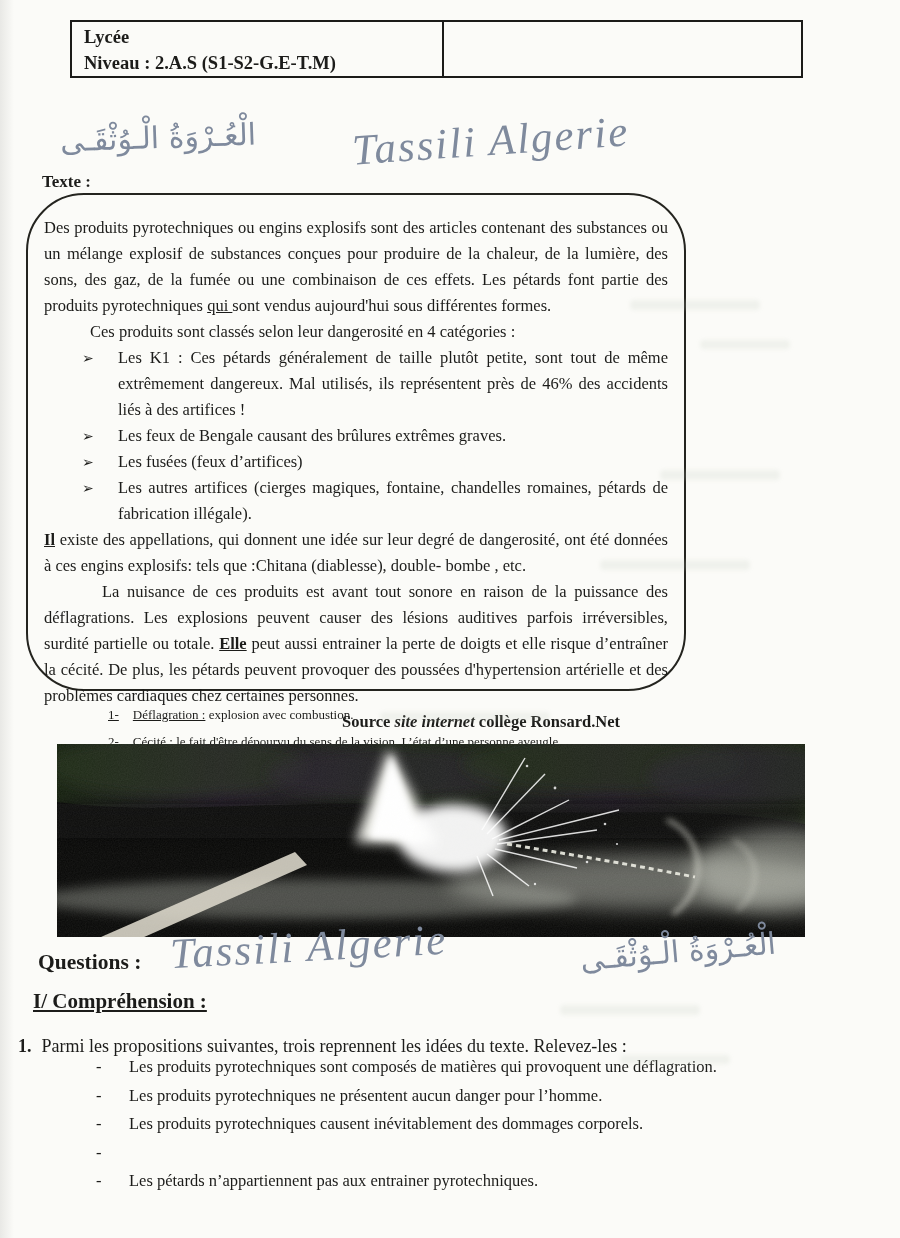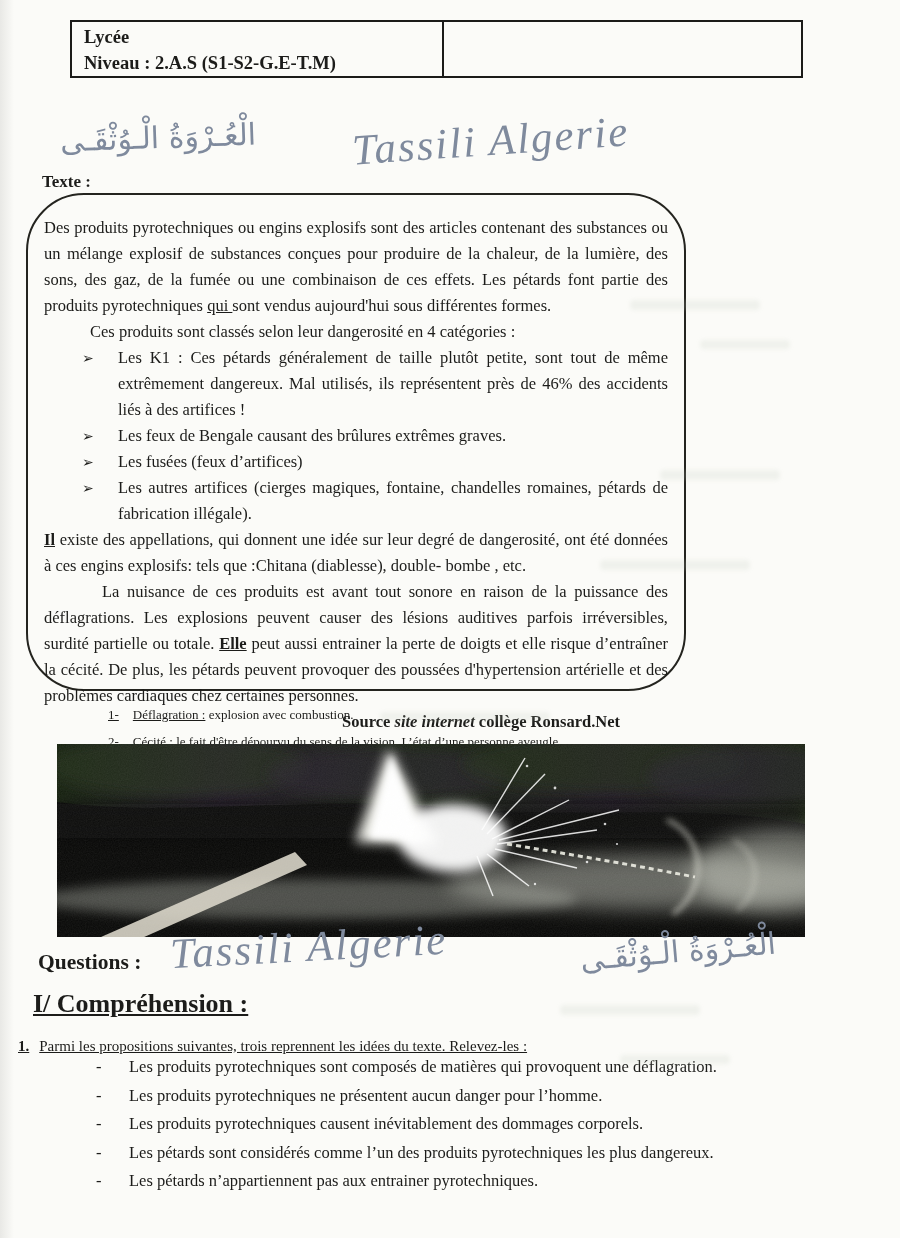--- a/index.html
+++ b/index.html
@@ -47,22 +47,22 @@
   
   .fns{position:absolute;left:108px;top:701px;font-size:13px;line-height:27px;}
   .fn .num{text-decoration:underline;margin-right:14px;}
   .fn .term{text-decoration:underline;}
 
   
   .photo{position:absolute;left:57px;top:744px;width:748px;height:193px;background:#070706;}
 
   
   .q-label{position:absolute;left:38px;top:950px;font-size:21.5px;font-weight:bold;}
-  .sec-label{position:absolute;left:33px;top:989px;font-size:26px;font-weight:bold;text-decoration:underline;}
-  .q1{position:absolute;left:18px;top:1035px;width:740px;font-size:15px;line-height:23px;text-decoration:underline;}
+  .sec-label{position:absolute;left:33px;top:989px;font-size:21px;font-weight:bold;text-decoration:underline;}
+  .q1{position:absolute;left:18px;top:1035px;width:740px;font-size:18px;line-height:23px;}
   .q1 .qnum{font-weight:bold;margin-right:10px;}
   .opts{position:absolute;left:96px;top:1057px;width:730px;font-size:16.5px;}
   .opt{display:flex;height:28.5px;align-items:flex-start;}
   .opt .dash{width:33px;}
 
   
   .sm{position:absolute;background:#b7c2b2;opacity:.17;filter:blur(2px);border-radius:4px;pointer-events:none;}
 </style>
 </head>
 <body>
@@ -205,21 +205,20 @@
     <div class="opt">
         <span class="dash">-</span>
         <span>Les produits pyrotechniques ne présentent aucun danger pour l’homme.</span>
       </div>
     <div class="opt">
         <span class="dash">-</span>
         <span>Les produits pyrotechniques causent inévitablement des dommages corporels.</span>
       </div>
     <div class="opt">
         <span class="dash">-</span>
-        <span>Les pétards sont considérés comme l’un des produits pyrotechniques les plus dangereux.</span>
       </div>
     <div class="opt">
         <span class="dash">-</span>
         <span>Les pétards  n’appartiennent pas  aux entrainer pyrotechniques.</span>
       </div>
   </div>
 
   <div class="sm" style="left:630px;top:300px;width:130px;height:10px;"></div>
   <div class="sm" style="left:700px;top:340px;width:90px;height:9px;"></div>
   <div class="sm" style="left:660px;top:470px;width:120px;height:10px;"></div>

